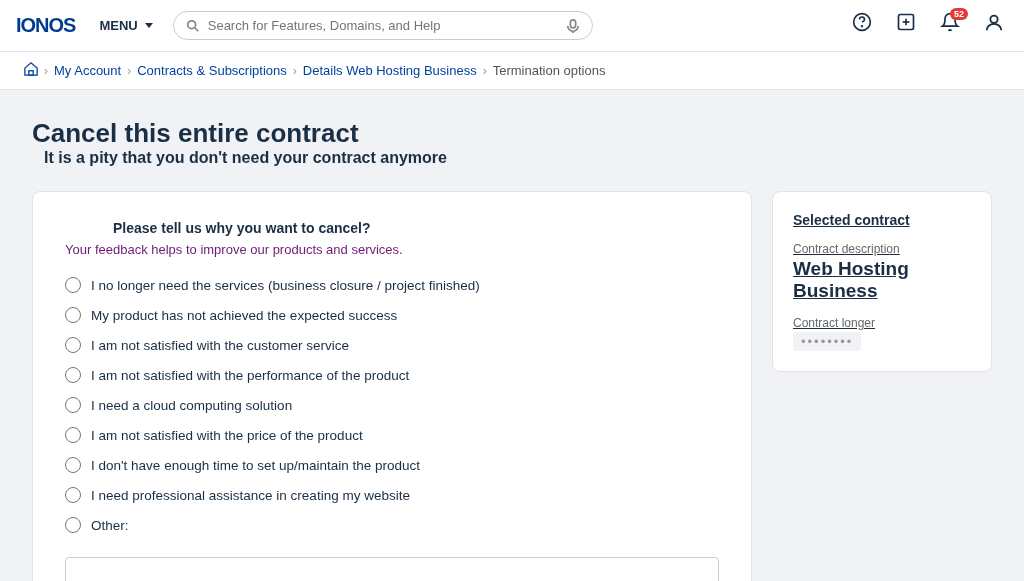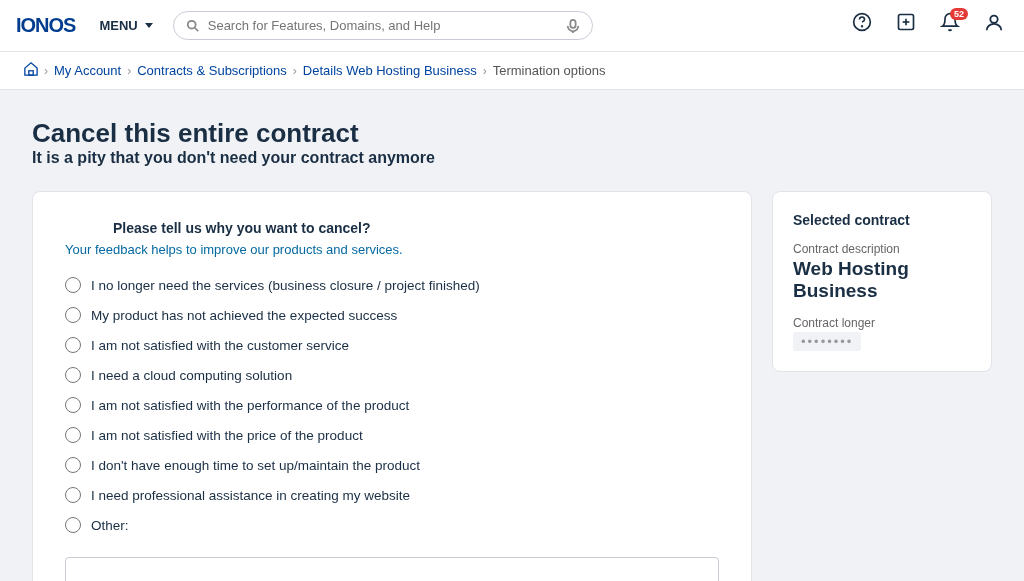--- a/index.html
+++ b/index.html
@@ -130,20 +130,21 @@
       font-size: 26px;
       font-weight: 700;
       color: #1a2e44;
       margin-bottom: 0;
     }
     .page-subtitle {
       font-size: 16px;
       font-weight: 600;
       color: #1a2e44;
       margin-bottom: 24px;
+      margin-left: 12px;
     }
 
     .content-layout {
       display: flex;
       gap: 20px;
       align-items: flex-start;
     }
 
     
     .form-card {
@@ -155,21 +156,21 @@
     }
     .form-question {
       font-size: 14px;
       font-weight: 600;
       color: #1a2e44;
       margin-bottom: 6px;
       padding-left: 48px;
     }
     .form-hint {
       font-size: 13px;
-      color: #0369a1;
+      color: #701a75;
       margin-bottom: 20px;
     }
     .radio-group {
       display: flex;
       flex-direction: column;
       gap: 14px;
     }
     .radio-item {
       display: flex;
       align-items: center;
@@ -198,20 +199,21 @@
     }
 
     
     .sidebar-card {
       background: #fff;
       border-radius: 8px;
       border: 1px solid #e0e3e8;
       padding: 20px;
       width: 220px;
       flex-shrink: 0;
+      text-decoration: underline;
     }
     .sidebar-card-title {
       font-size: 14px;
       font-weight: 600;
       color: #1a2e44;
       margin-bottom: 14px;
     }
     .sidebar-label {
       font-size: 12px;
       color: #666;
@@ -328,26 +330,26 @@
           <span>My product has not achieved the expected success</span>
         </label>
 
         <label class="radio-item">
           <input type="radio" name="cancel-reason" style="">
           <span>I am not satisfied with the customer service</span>
         </label>
 
         <label class="radio-item">
           <input type="radio" name="cancel-reason" style="">
+          <span>I am not satisfied with the performance of the product</span>
+        </label>
+
+        <label class="radio-item">
+          <input type="radio" name="cancel-reason" style="">
           <span>I need a cloud computing solution</span>
-        </label>
-
-        <label class="radio-item">
-          <input type="radio" name="cancel-reason" style="">
-          <span>I am not satisfied with the performance of the product</span>
         </label>
 
         <label class="radio-item">
           <input type="radio" name="cancel-reason" style="">
           <span>I am not satisfied with the price of the product</span>
         </label>
 
         <label class="radio-item">
           <input type="radio" name="cancel-reason" style="">
           <span>I don't have enough time to set up/maintain the product</span>

